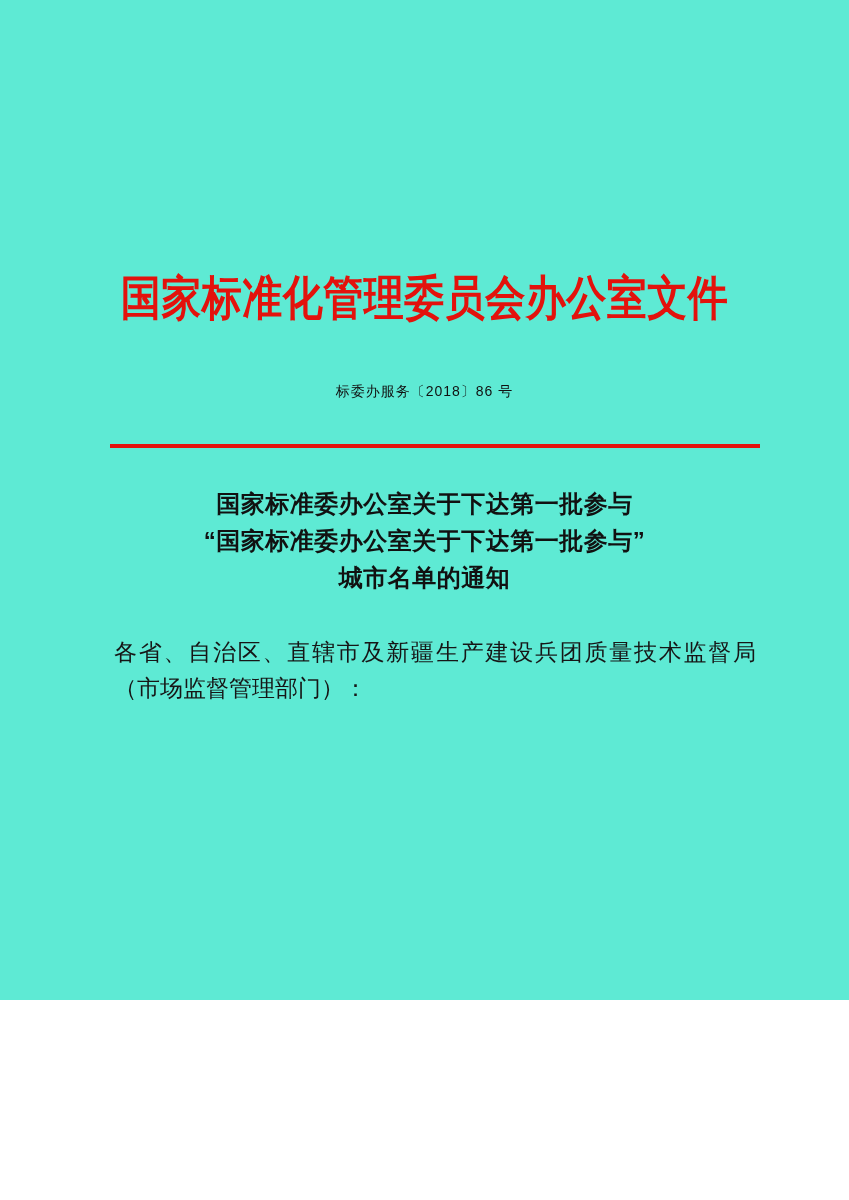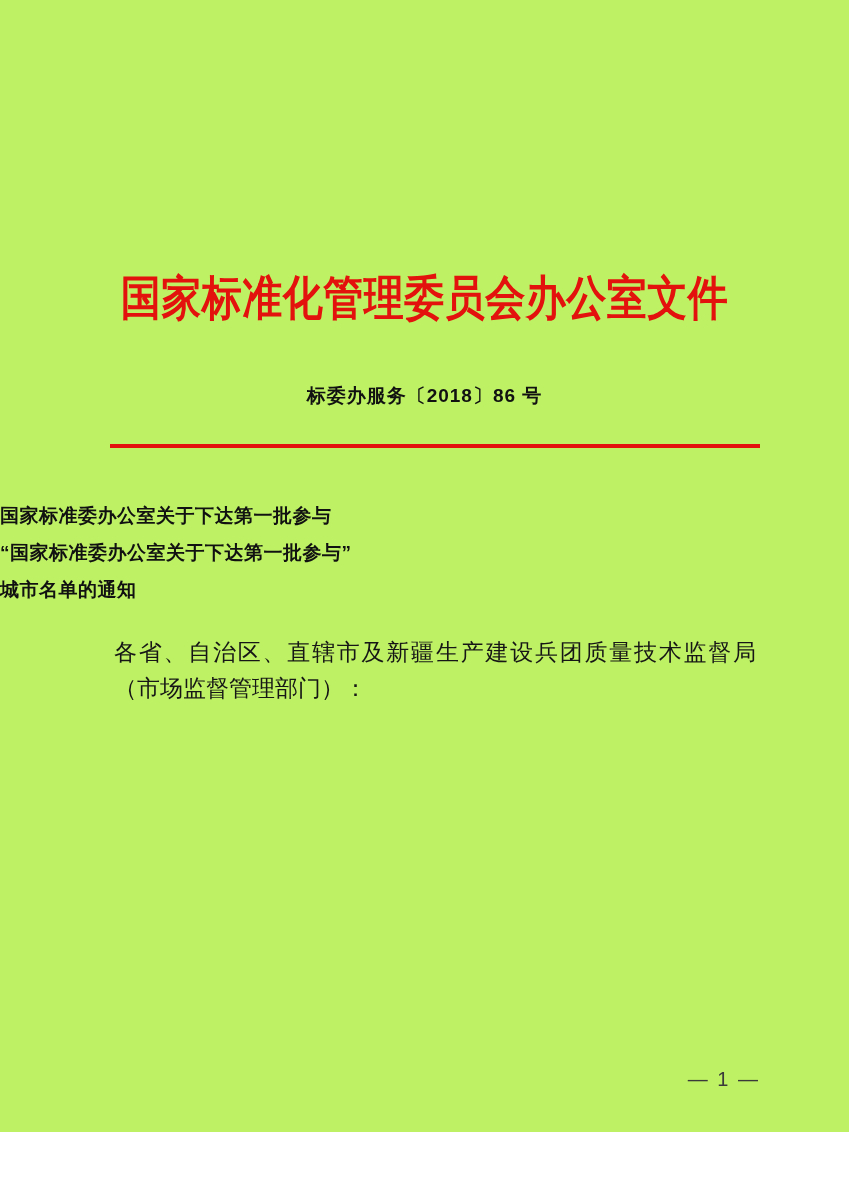--- a/index.html
+++ b/index.html
@@ -3,22 +3,22 @@
 <meta charset="utf-8">
 <style>
   html, body {
     margin: 0;
     padding: 0;
     background: #ffffff;
   }
   .page {
     position: relative;
     width: 849px;
-    height: 1132px;
-    background: #bef264;
+    height: 1000px;
+    background: #5eead4;
     overflow: hidden;
     font-family: "Liberation Sans", sans-serif;
     color: var(--text, #1a1a1a);
   }
   .letterhead {
     position: absolute;
     top: 266px;
     left: 0;
     width: 100%;
     text-align: center;
@@ -29,40 +29,40 @@
     transform: scaleY(1.18);
     transform-origin: top center;
     white-space: nowrap;
   }
   .doc-number {
     position: absolute;
     top: 383px;
     left: 0;
     width: 100%;
     text-align: center;
-    font-size: 19px;
-    font-weight: bold;
+    font-size: 14px;
+    font-weight: normal;
     color: #111111;
     letter-spacing: 1px;
   }
   .red-line {
     position: absolute;
     top: 444px;
     left: 110px;
     width: 650px;
     height: 4px;
     background: var(--accent-red, #e3120c);
   }
   .notice-title {
     position: absolute;
-    top: 497px;
+    top: 485px;
     left: 0;
     width: 100%;
-    text-align: left;
-    font-size: 19px;
+    text-align: center;
+    font-size: 24px;
     font-weight: bold;
     line-height: 37px;
     color: #111111;
     letter-spacing: 0.5px;
   }
   .body-text {
     position: absolute;
     top: 630px;
     left: 110px;
     width: 650px;

